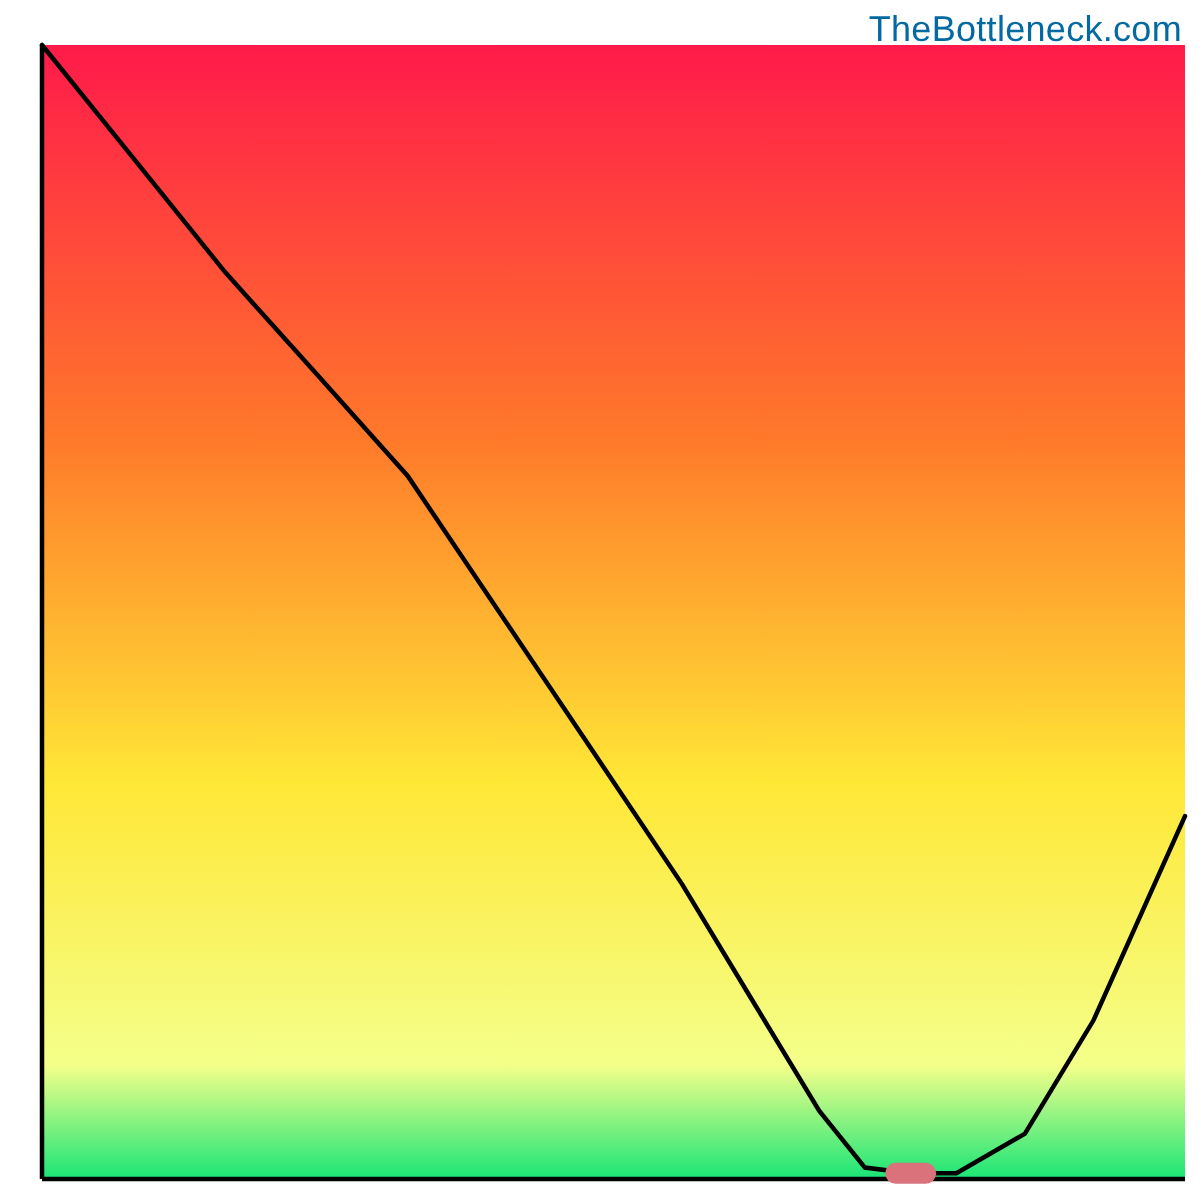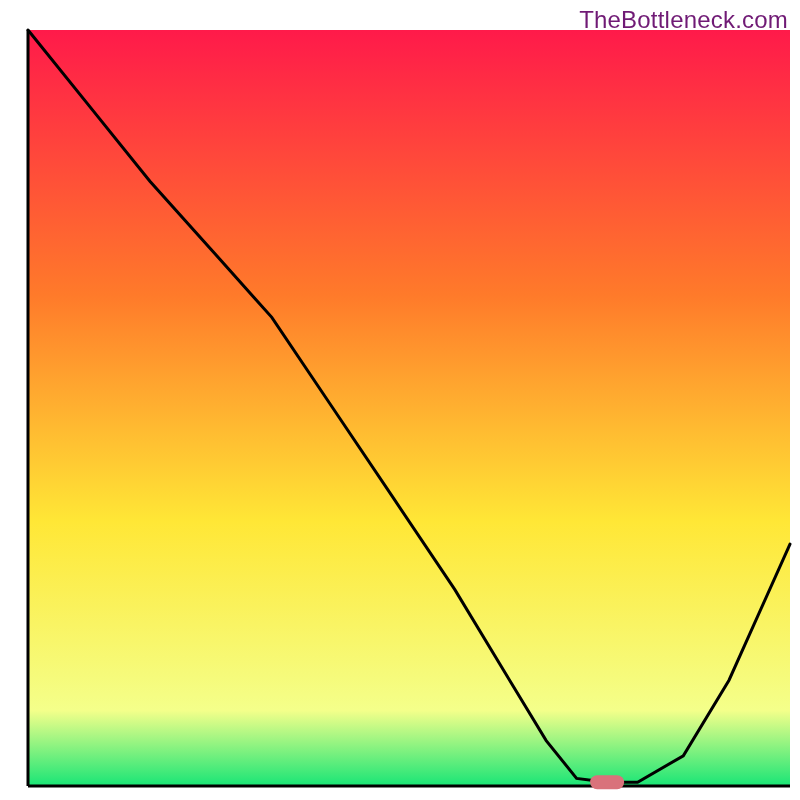--- a/index.html
+++ b/index.html
@@ -13,21 +13,21 @@
   }
   .container {
     width: 800px;
     height: 800px;
     position: relative;
   }
   .watermark {
     position: absolute;
     top: 6px;
     right: 12px;
-    color: #701a75;
+    color: #0369a1;
     font-size: 24px;
     font-weight: 500;
     letter-spacing: 0.2px;
     z-index: 5;
   }
   svg {
     display: block;
   }
 </style>
 </head>

